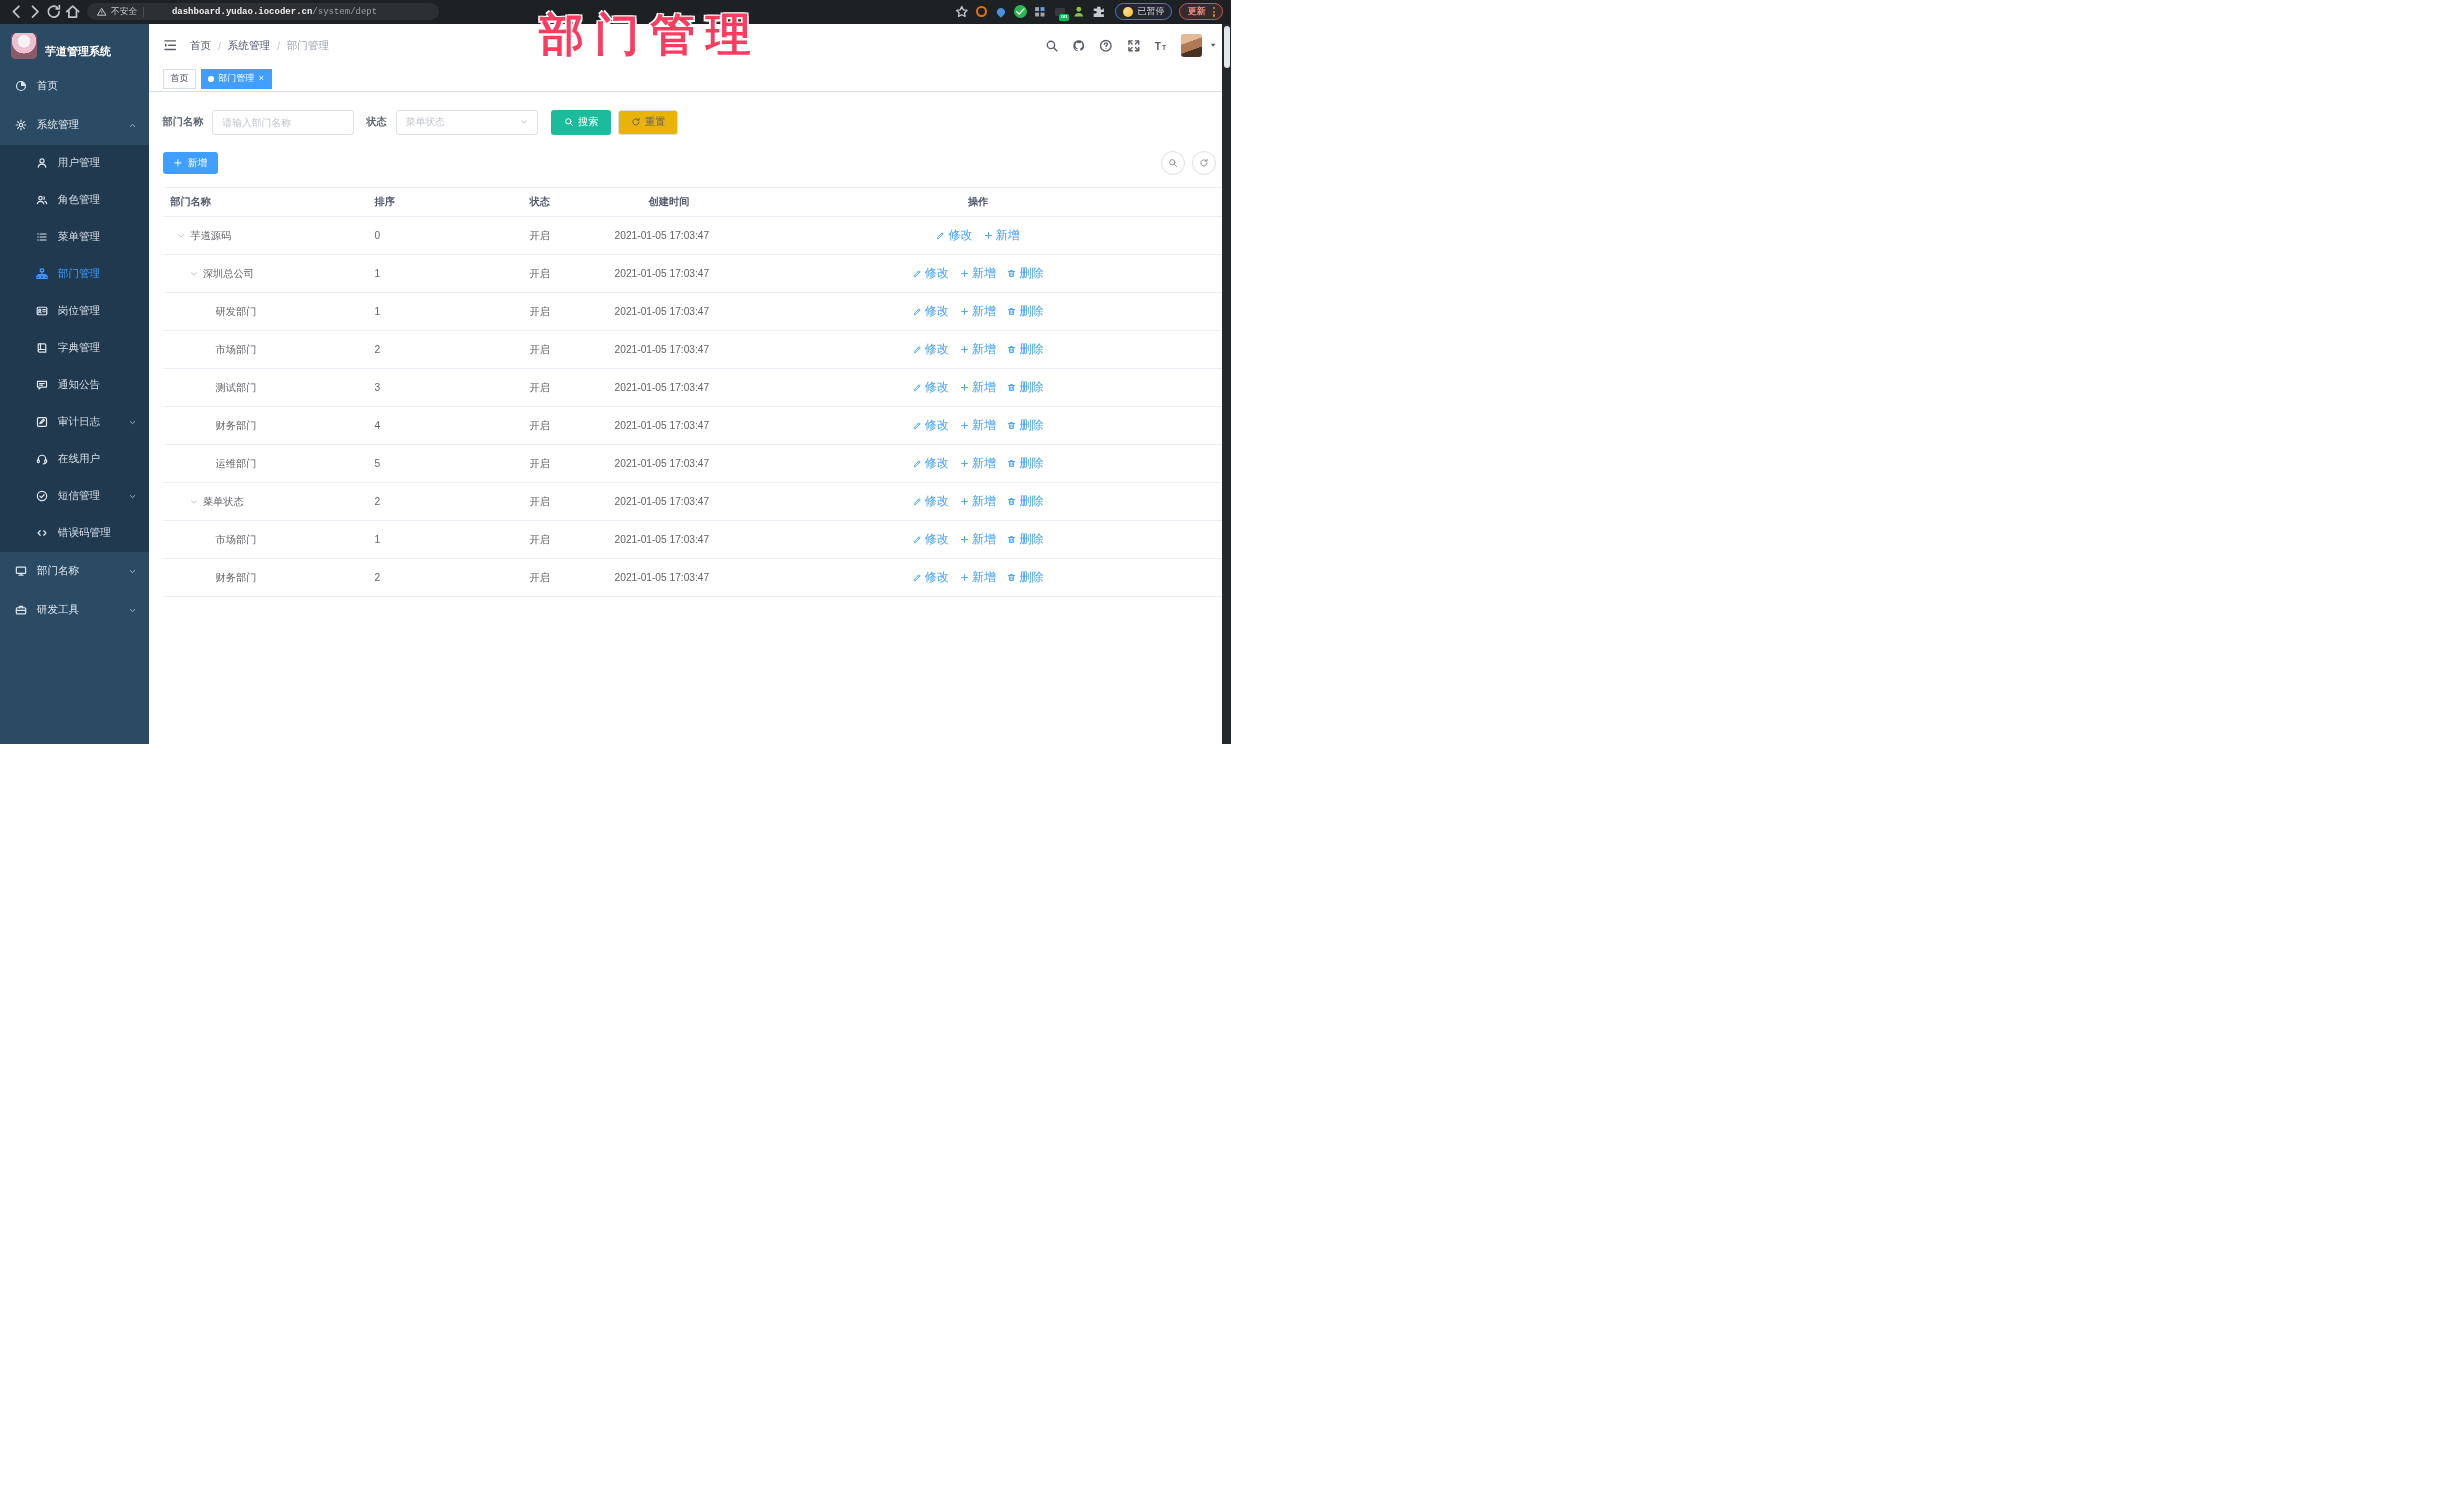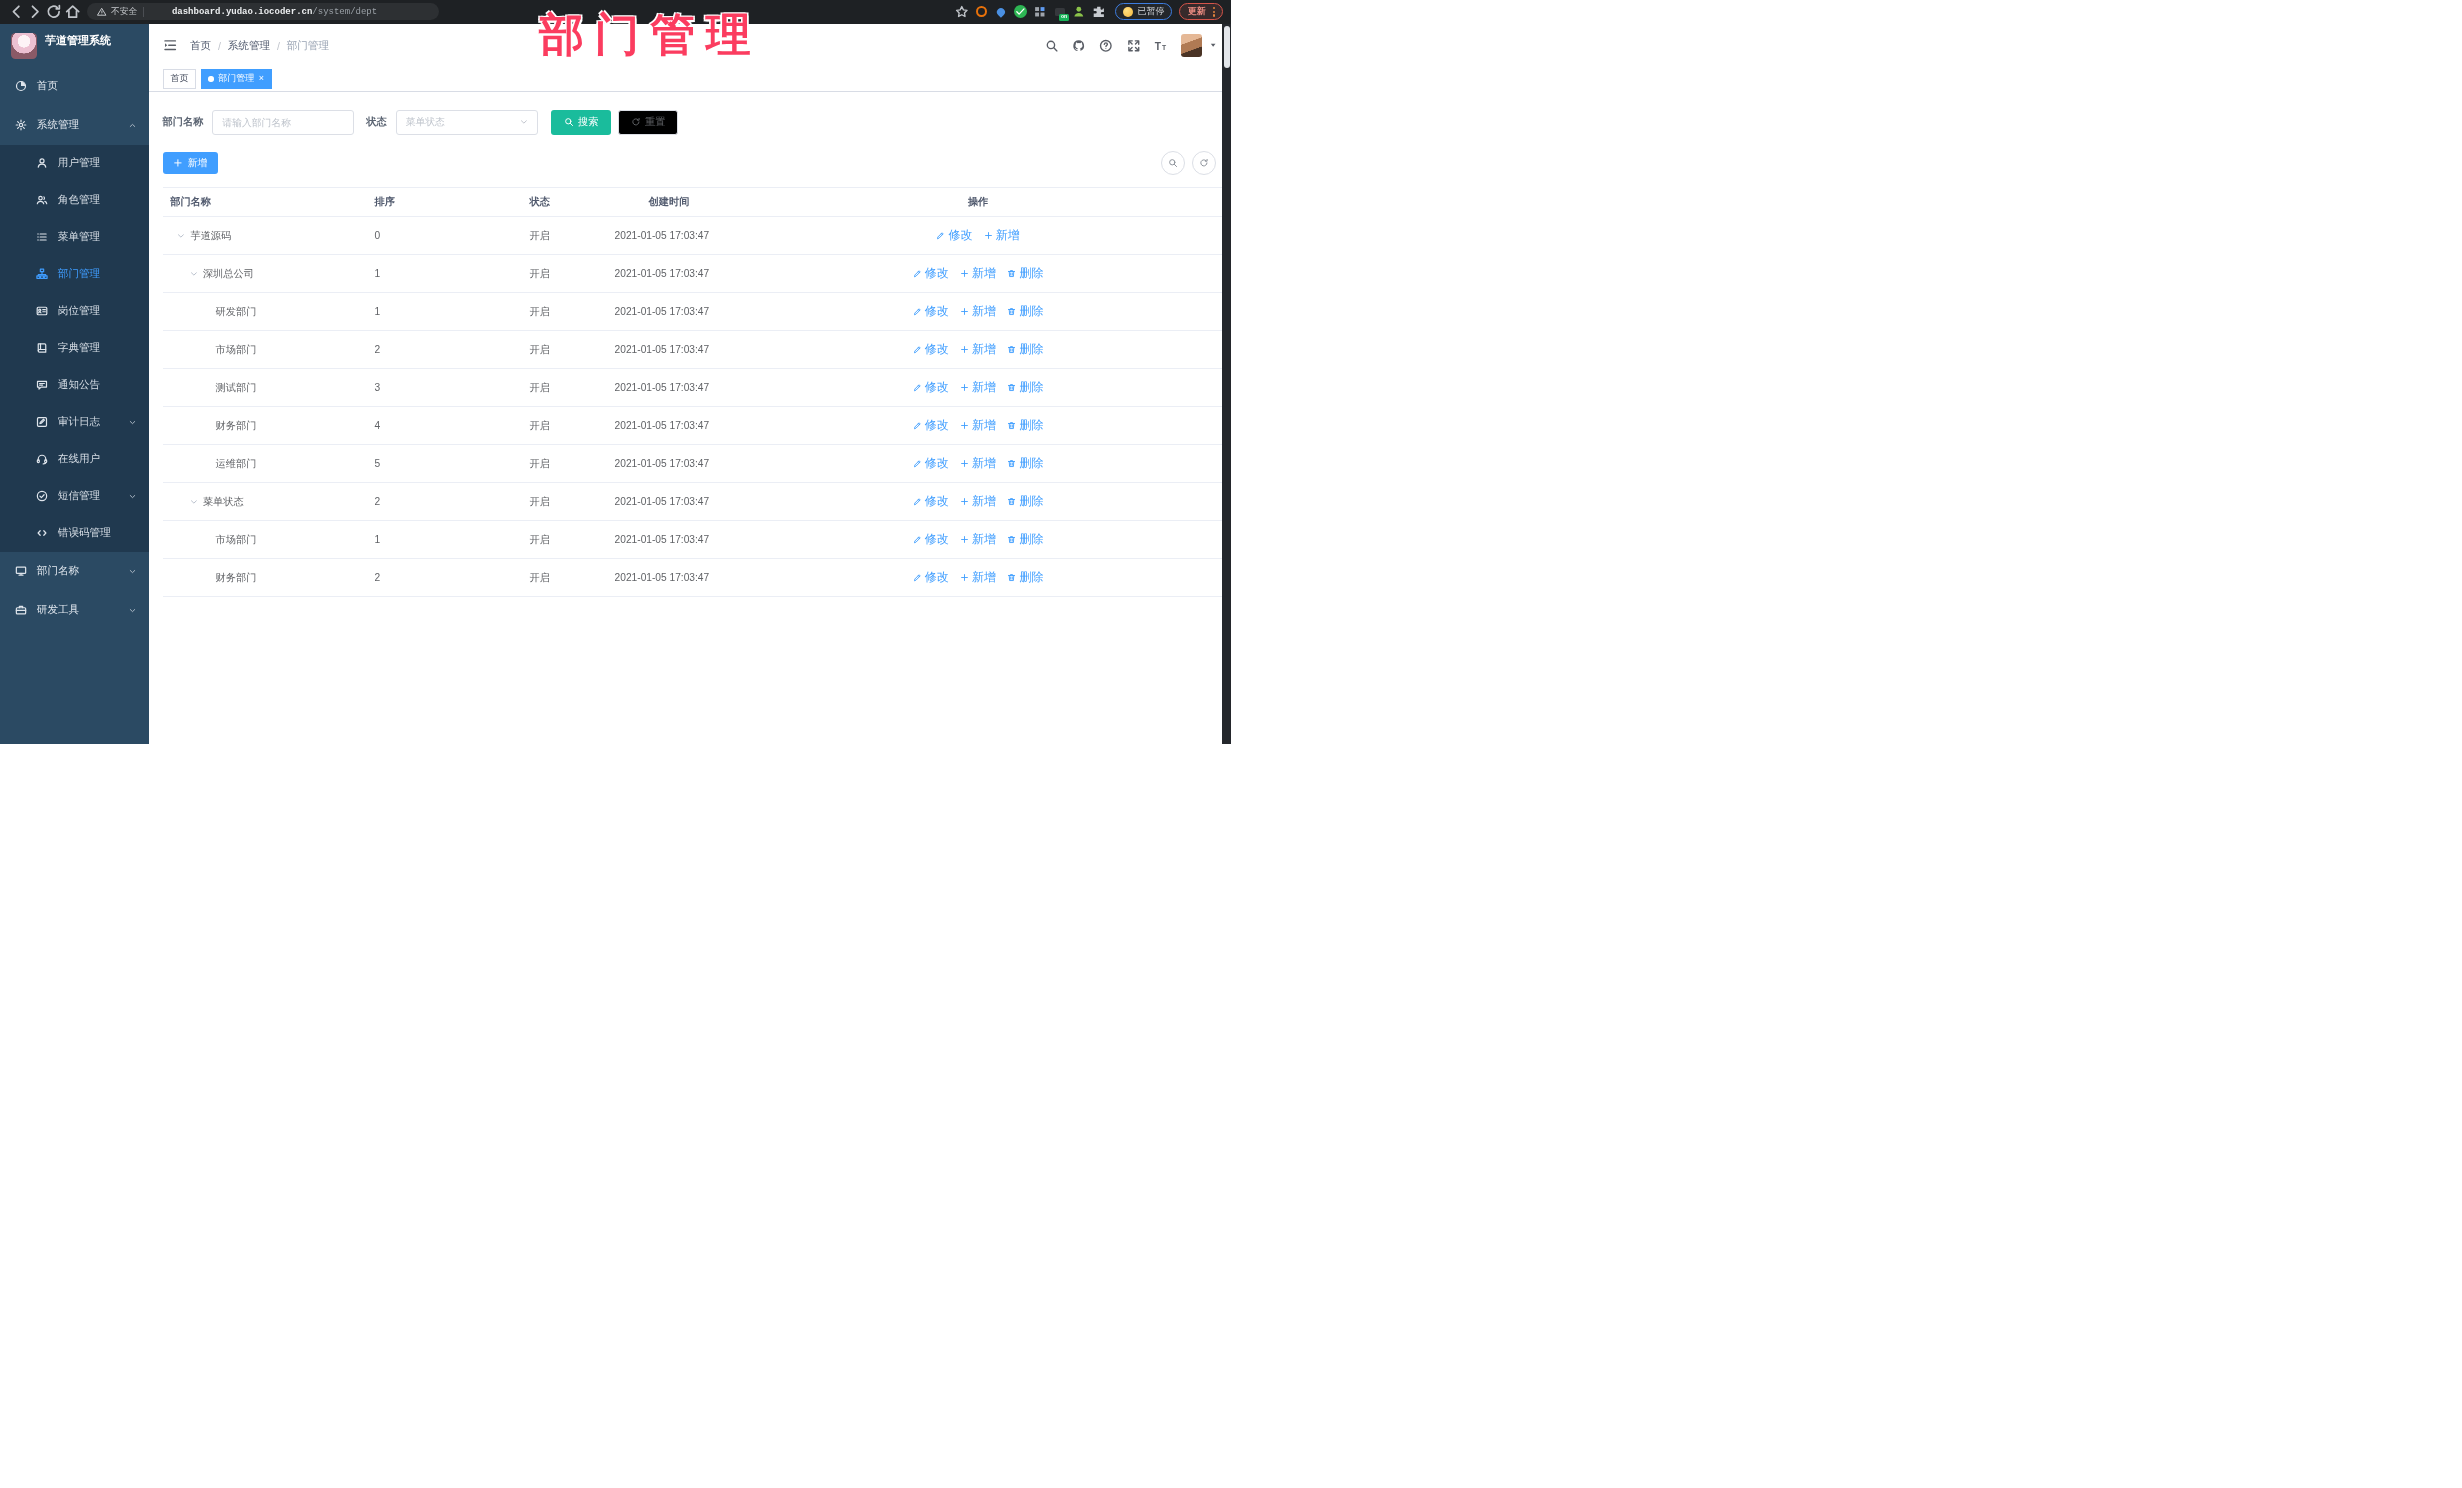--- a/index.html
+++ b/index.html
@@ -34,21 +34,21 @@
   .paused-pill{height:15px;border:1.5px solid #3d7de0;border-radius:9.8px;background:#23262a;display:flex;
     align-items:center;gap:4.5px;padding:0 6.8px;margin:0 5.3px;color:#d9dce0;font-size:9px;white-space:nowrap;}
   .face{width:9.8px;height:9.8px;border-radius:50%;background:radial-gradient(circle at 35% 35%,#ffe082,#f6b73c);}
   .update-pill{height:15px;border:1.5px solid #d4544a;border-radius:9.8px;background:#372a2b;display:flex;
     align-items:center;gap:6.8px;padding:0 7.6px;color:#e98b80;font-size:9px;font-weight:700;white-space:nowrap;}
   .kebab{display:flex;flex-direction:column;gap:1.5px;}
   .kebab i{width:2.3px;height:2.3px;border-radius:50%;background:#e0823d;}
   
   .app{display:flex;height:721px;}
   .sidebar{width:149px;background:#2b4a63;flex-shrink:0;display:flex;flex-direction:column;}
-  .logo-row{display:flex;align-items:flex-start;gap:7.6px;padding:9px 0 8.3px 11.4px;}
+  .logo-row{display:flex;align-items:flex-end;gap:7.6px;padding:9px 0 8.3px 11.4px;}
   .logo-img{width:26px;height:26px;border-radius:4.5px;flex-shrink:0;
     background:radial-gradient(circle at 50% 32%,#fdf3f6 0 28%,#ecc0d1 29% 55%,#8a5a67 56%);}
   .app-title{color:#fff;font-size:11px;font-weight:700;}
   .menu{flex:1;overflow:hidden;}
   .side-item{position:relative;display:flex;align-items:center;gap:9.8px;height:39px;padding-left:15px;
     color:#e2e8ef;font-size:10.6px;cursor:pointer;}
   .side-item .mi{width:12px;height:12px;display:flex;color:#dfe5ec;flex-shrink:0;}
   .submenu{background:#20394f;}
   .submenu .side-item{height:37px;padding-left:36px;color:#d8dfe7;}
   .side-item.active{color:#3f9dff;}
@@ -84,21 +84,21 @@
     color:#606266;box-sizing:border-box;background:#fff;outline:none;font-family:inherit;}
   .finput::placeholder{color:#bfc4cc;}
   .fselect{width:142px;height:25px;border:0.8px solid #dcdfe6;border-radius:3px;display:flex;align-items:center;
     justify-content:space-between;padding:0 7.6px 0 9px;box-sizing:border-box;color:#bfc4cc;font-size:9.8px;cursor:pointer;}
   .chevd{width:9.8px;height:9.8px;display:flex;color:#c0c4cc;}
   .btn{display:inline-flex;align-items:center;gap:4.5px;height:25px;padding:0 11.4px;border-radius:3px;
     font-size:10.2px;cursor:pointer;border:0.8px solid transparent;box-sizing:border-box;white-space:nowrap;}
   .btn svg{width:9.8px;height:9.8px;}
   .bicon{width:9.8px;height:9.8px;display:flex;}
   .btn-search{background:#1abc9c;color:#fff;margin-left:13.6px;}
-  .btn-reset{background:#000000;border-color:#dcdfe6;color:#606266;margin-left:7.6px;}
+  .btn-reset{background:#eab308;border-color:#dcdfe6;color:#606266;margin-left:7.6px;}
   .action-row{margin-top:16.7px;display:flex;align-items:center;}
   .btn-add{background:#409eff;color:#fff;height:22px;padding:0 9.8px;font-size:9.8px;}
   .right-tools{margin-left:auto;display:flex;gap:6.8px;padding-right:6px;}
   .circle-btn{width:22px;height:22px;border:0.8px solid #dcdfe6;border-radius:50%;display:flex;align-items:center;
     justify-content:center;color:#8a9099;cursor:pointer;background:#fff;}
   .circle-btn .bicon{width:9.8px;height:9.8px;}
   
   .table{margin-top:12px;border-top:0.8px solid #ebeef5;}
   .trow{display:flex;align-items:center;height:37px;border-bottom:0.8px solid #ebeef5;font-size:10.2px;color:#606266;}
   .thead{height:28px;color:#515a6e;font-weight:700;}

